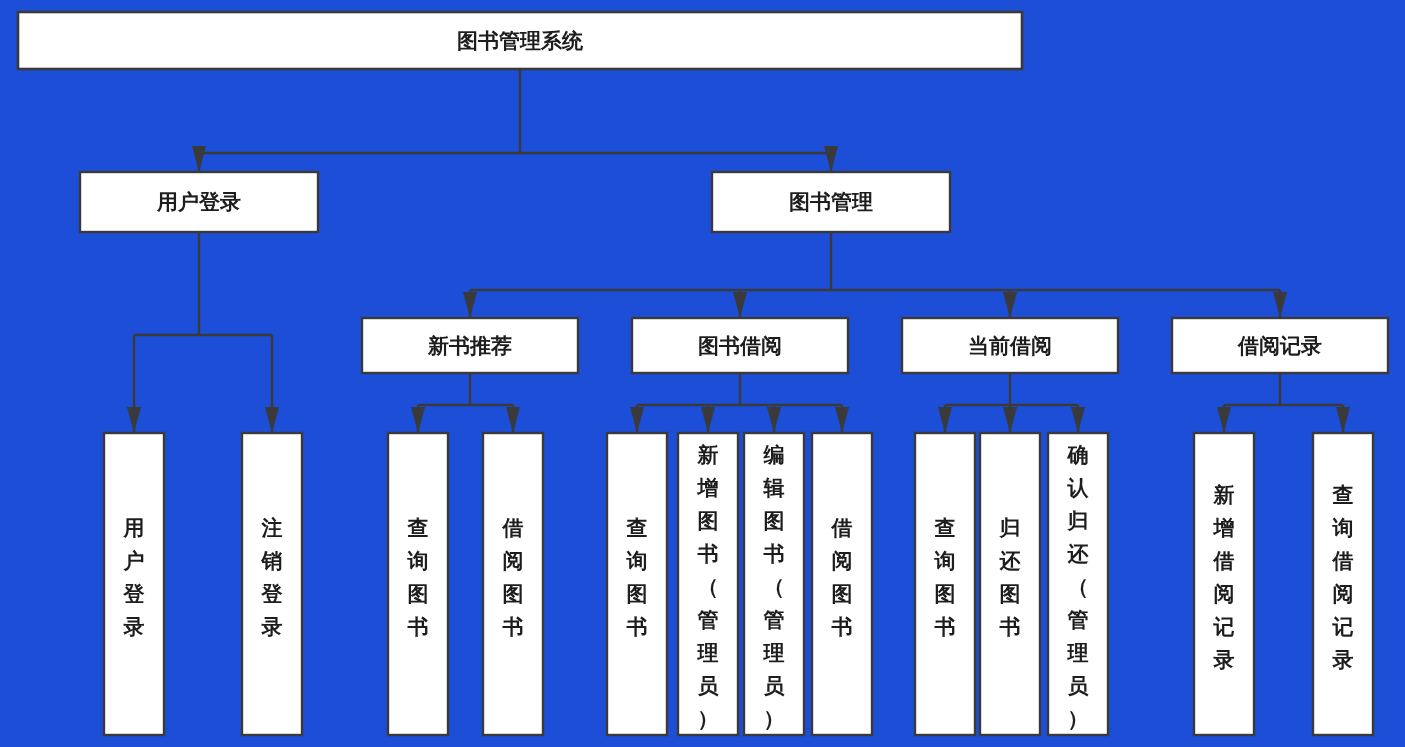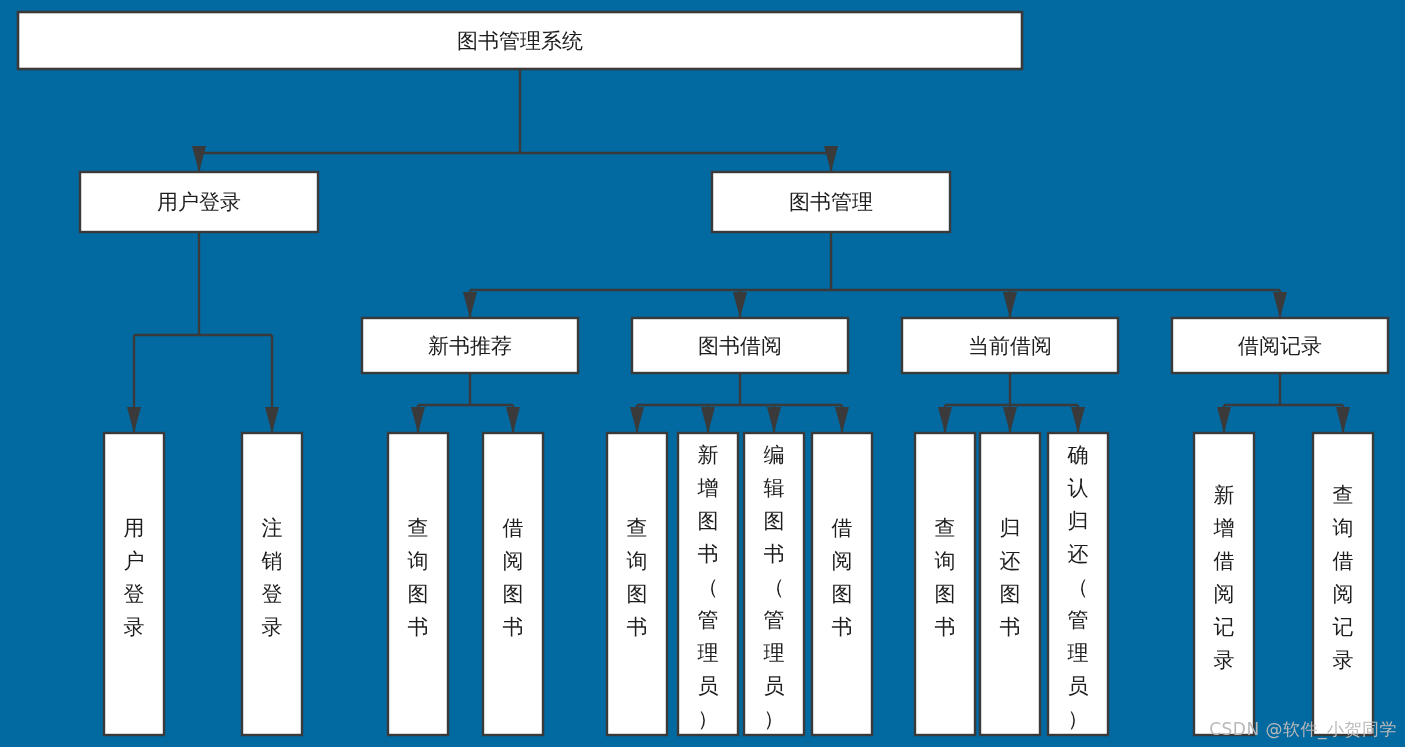--- a/index.html
+++ b/index.html
@@ -8,22 +8,23 @@
     padding: 0;
     background: #ffffff;
   }
   body {
     font-family: "DejaVu Sans", "Liberation Sans", sans-serif;
   }
   #diagram-root {
     position: relative;
     width: 1405px;
     height: 747px;
-    background: #0369a1;
+    background: #1d4ed8;
     overflow: hidden;
+    font-weight: bold;
   }
   svg.diagram-canvas {
     position: absolute;
     left: 0;
     top: 0;
     width: 1405px;
     height: 747px;
     display: block;
   }
   .node-box {
@@ -220,14 +221,13 @@
         <g>
           <rect x="1194" y="433" width="60" height="302" class="node-box"></rect>
           <text x="1224" y="0" class="node-label-v"><tspan x="1224" y="501.5">新</tspan><tspan x="1224" y="534.5">增</tspan><tspan x="1224" y="567.5">借</tspan><tspan x="1224" y="600.5">阅</tspan><tspan x="1224" y="633.5">记</tspan><tspan x="1224" y="666.5">录</tspan></text>
         </g>
         <g>
           <rect x="1313" y="433" width="60" height="302" class="node-box"></rect>
           <text x="1343" y="0" class="node-label-v"><tspan x="1343" y="501.5">查</tspan><tspan x="1343" y="534.5">询</tspan><tspan x="1343" y="567.5">借</tspan><tspan x="1343" y="600.5">阅</tspan><tspan x="1343" y="633.5">记</tspan><tspan x="1343" y="666.5">录</tspan></text>
         </g>
       </g>
   </svg>
-  <div class="watermark">CSDN @软件_小贺同学</div>
 </div>
 
 </body></html>

